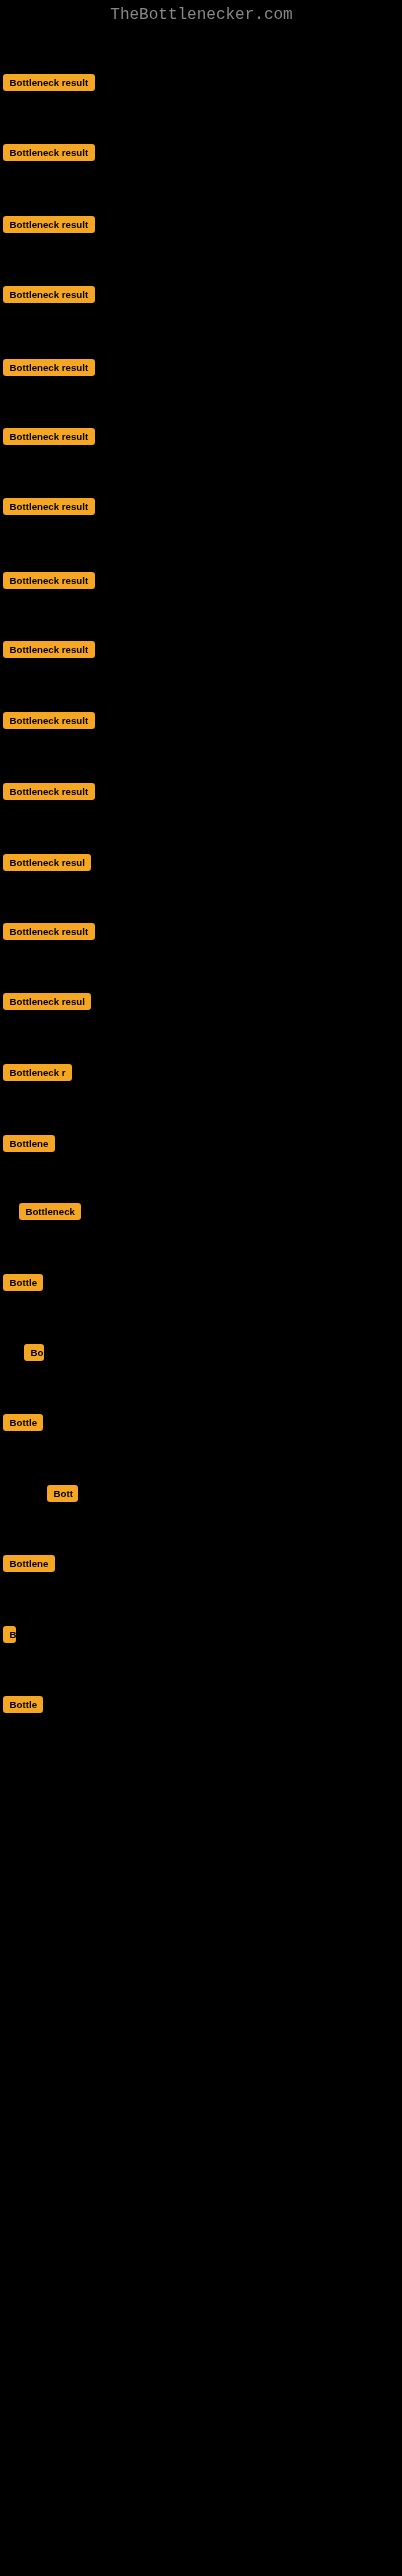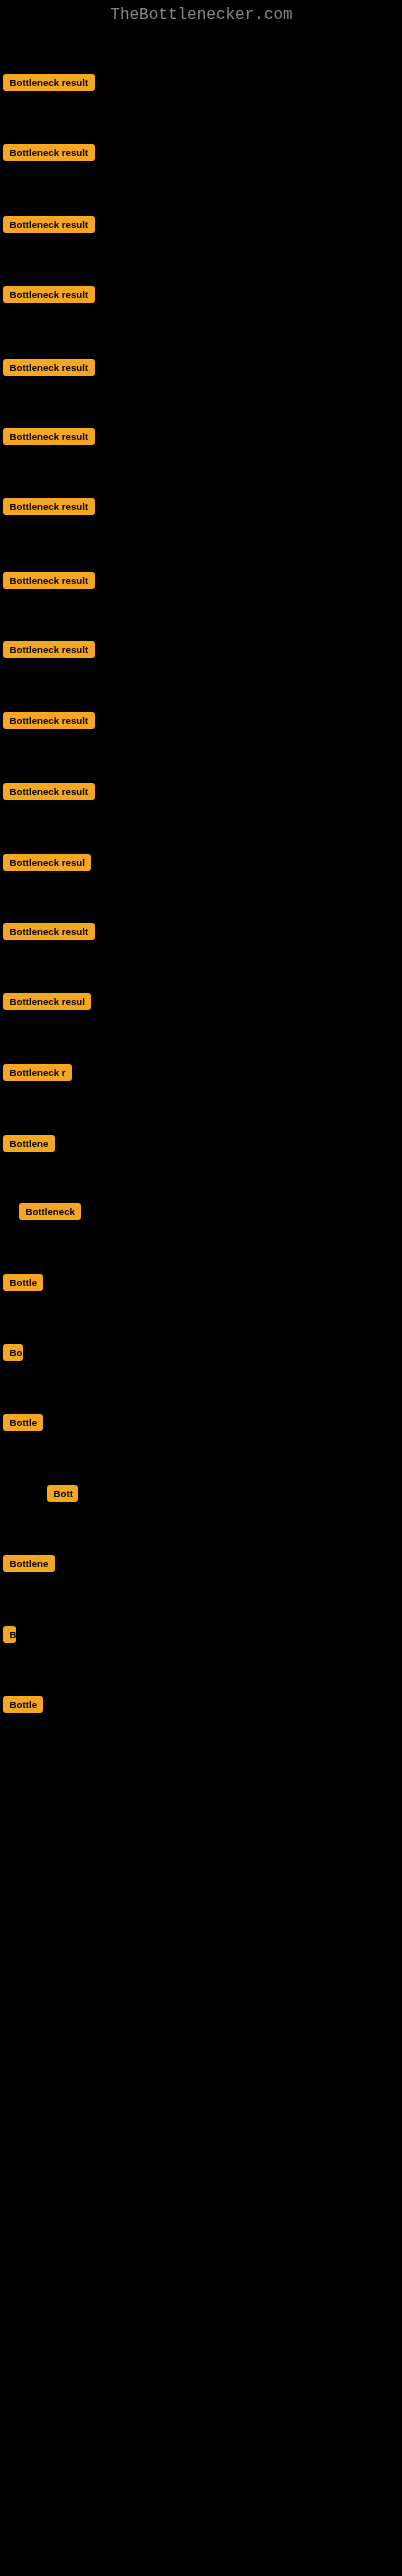--- a/index.html
+++ b/index.html
@@ -56,20 +56,20 @@
     <div style="position: absolute; top: 613px; left: 3.2px;"><span class="bottleneck-badge" style="max-width: 130px;">Bottleneck result</span></div>
     <div style="position: absolute; top: 684px; left: 3.2px;"><span class="bottleneck-badge" style="max-width: 126px;">Bottleneck result</span></div>
     <div style="position: absolute; top: 755px; left: 3.2px;"><span class="bottleneck-badge" style="max-width: 127px;">Bottleneck result</span></div>
     <div style="position: absolute; top: 826px; left: 3.2px;"><span class="bottleneck-badge" style="max-width: 113px;">Bottleneck resul</span></div>
     <div style="position: absolute; top: 895px; left: 3.2px;"><span class="bottleneck-badge" style="max-width: 121px;">Bottleneck result</span></div>
     <div style="position: absolute; top: 965px; left: 3.2px;"><span class="bottleneck-badge" style="max-width: 111px;">Bottleneck resul</span></div>
     <div style="position: absolute; top: 1036px; left: 3.2px;"><span class="bottleneck-badge" style="max-width: 72px;">Bottleneck r</span></div>
     <div style="position: absolute; top: 1107px; left: 3.2px;"><span class="bottleneck-badge" style="max-width: 58px;">Bottlene</span></div>
     <div style="position: absolute; top: 1175px; left: 19px;"><span class="bottleneck-badge" style="max-width: 64px;">Bottleneck</span></div>
     <div style="position: absolute; top: 1246px; left: 3.2px;"><span class="bottleneck-badge" style="max-width: 44px;">Bottle</span></div>
-    <div style="position: absolute; top: 1316px; left: 3.2px;"><span class="bottleneck-badge" style="max-width: 20px;">Bo</span></div>
+    <div style="position: absolute; top: 1316px; left: 3.2px;"><span class="bottleneck-badge" style="max-width: 20px; margin-left: 21px;">Bo</span></div>
     <div style="position: absolute; top: 1386px; left: 3.2px;"><span class="bottleneck-badge" style="max-width: 44px;">Bottle</span></div>
     <div style="position: absolute; top: 1457px; left: 3.2px;"><span class="bottleneck-badge" style="max-width: 31px; margin-left: 44px;">Bott</span></div>
     <div style="position: absolute; top: 1527px; left: 3.2px;"><span class="bottleneck-badge" style="max-width: 56px;">Bottlene</span></div>
     <div style="position: absolute; top: 1598px; left: 3.2px;"><span class="bottleneck-badge" style="max-width: 13px;">B</span></div>
     <div style="position: absolute; top: 1668px; left: 3.2px;"><span class="bottleneck-badge" style="max-width: 42px;">Bottle</span></div>
   </div>
 
 
 </body></html>

